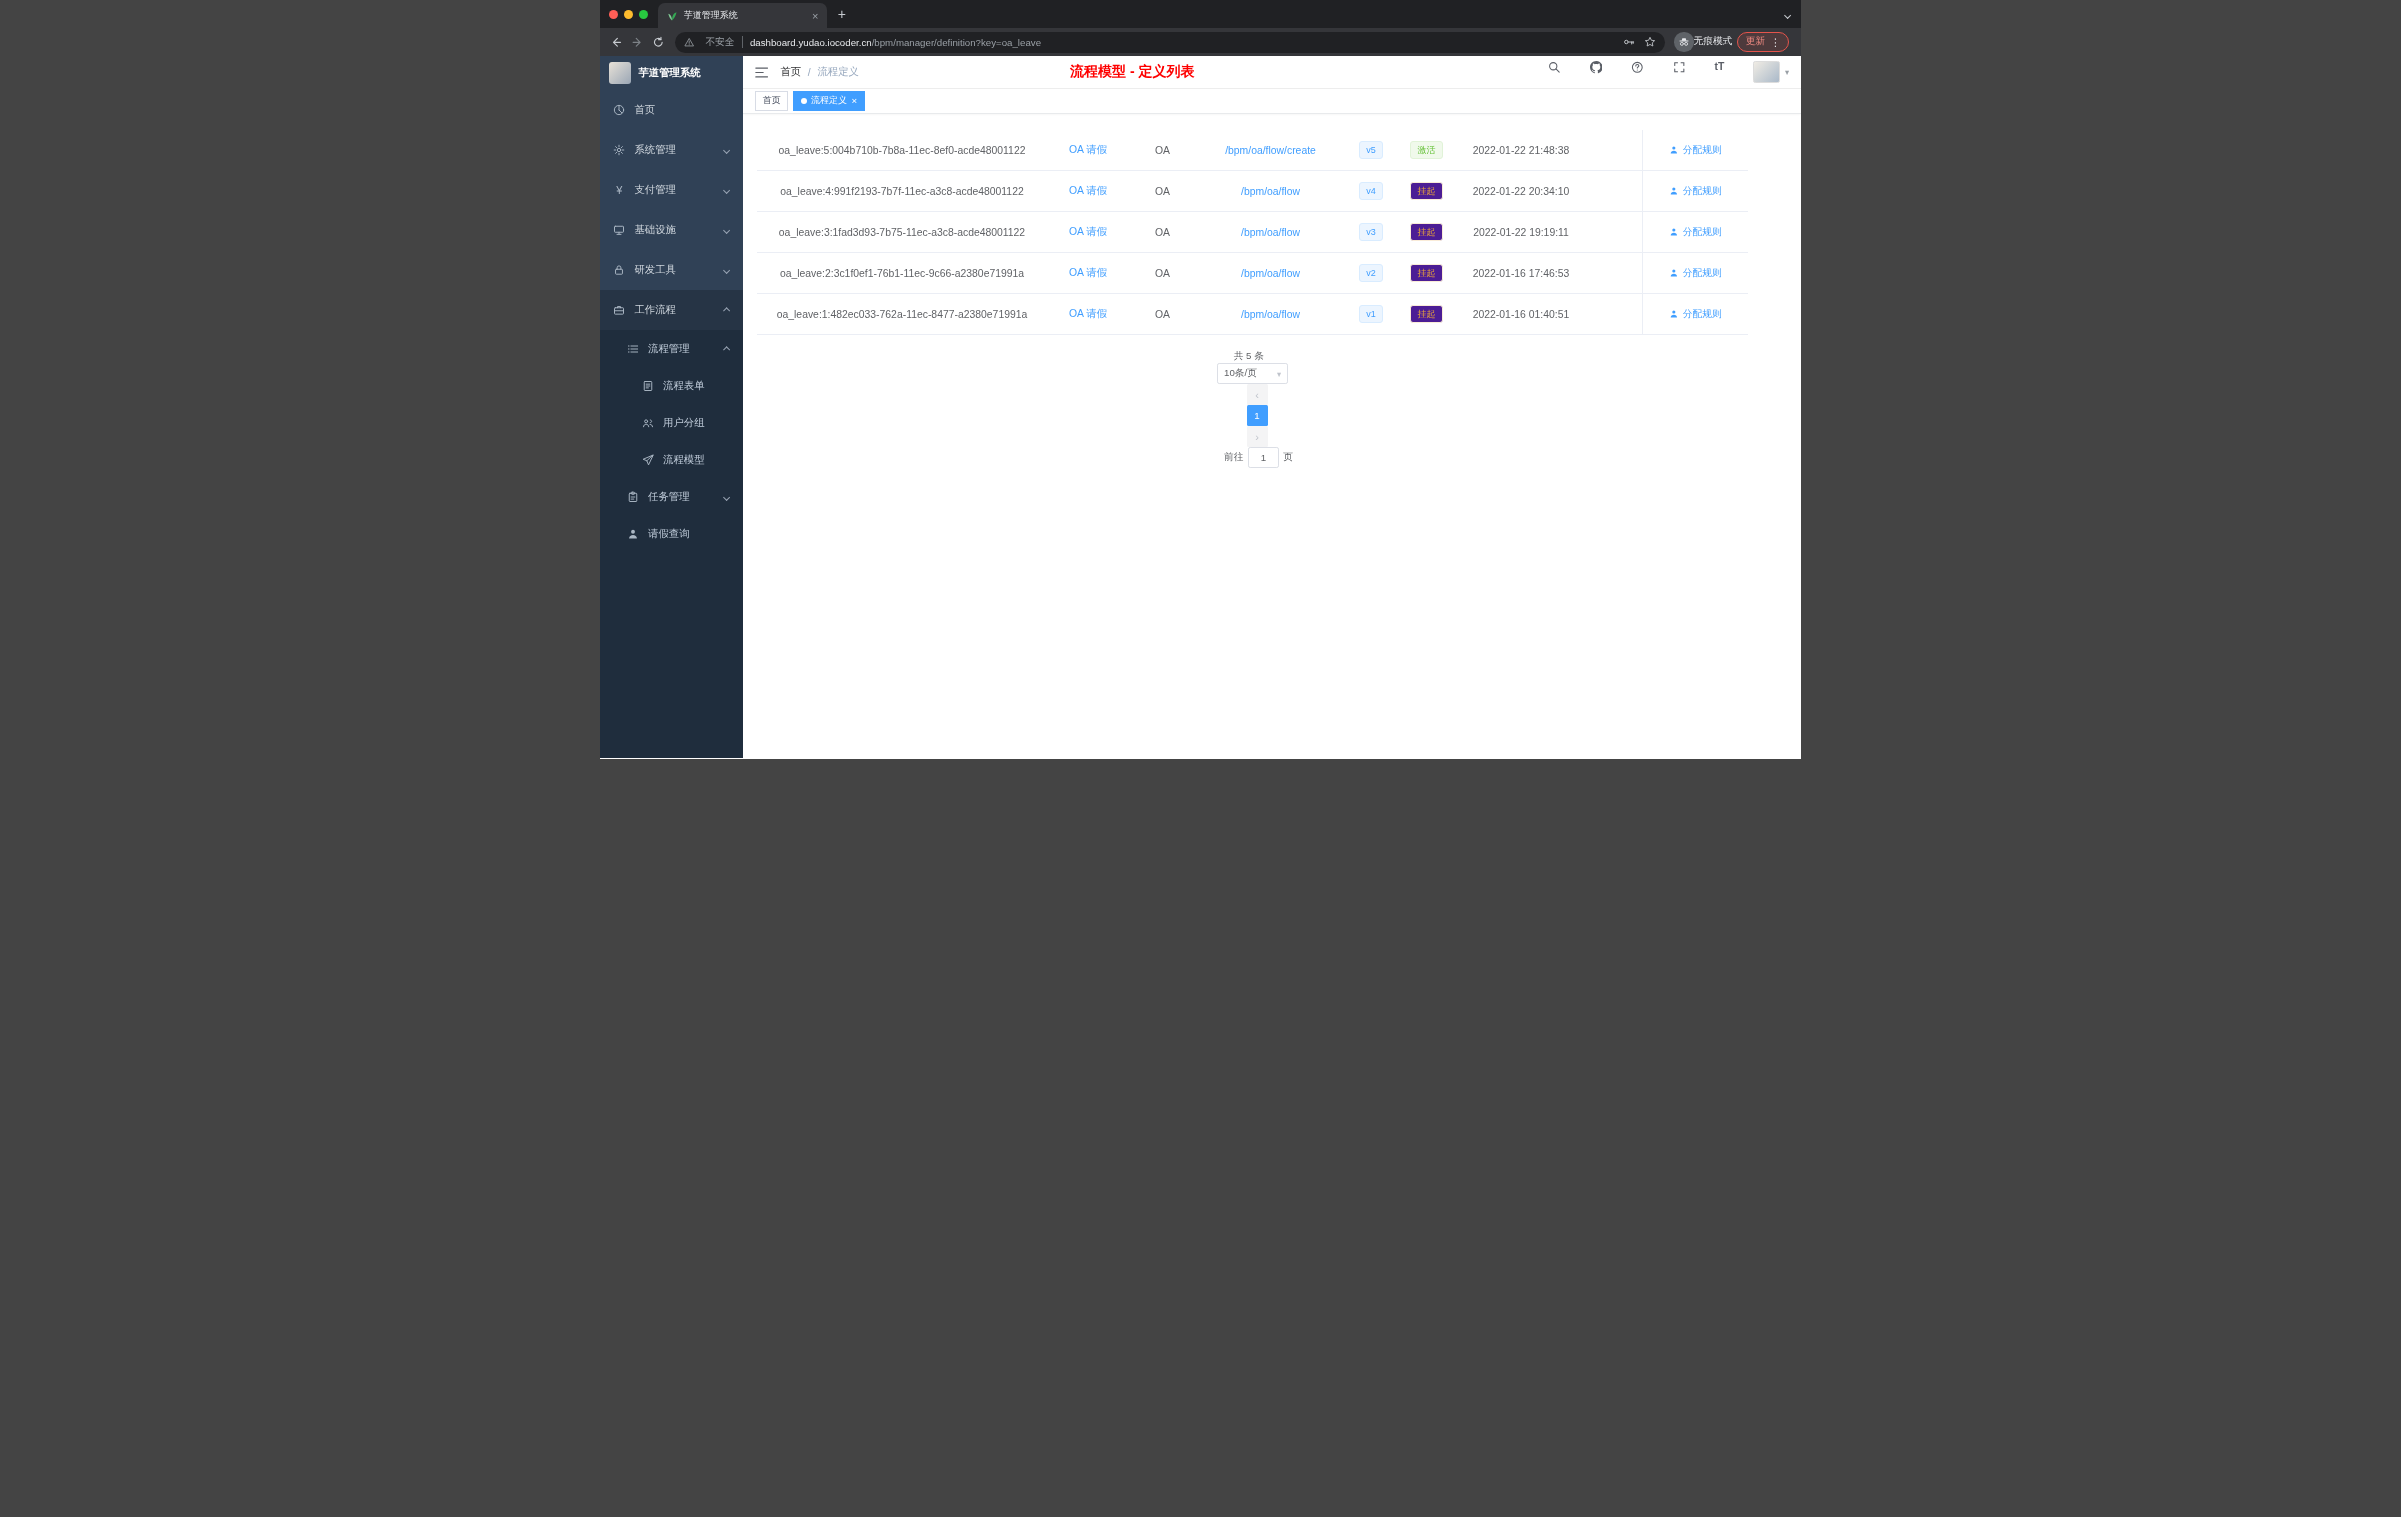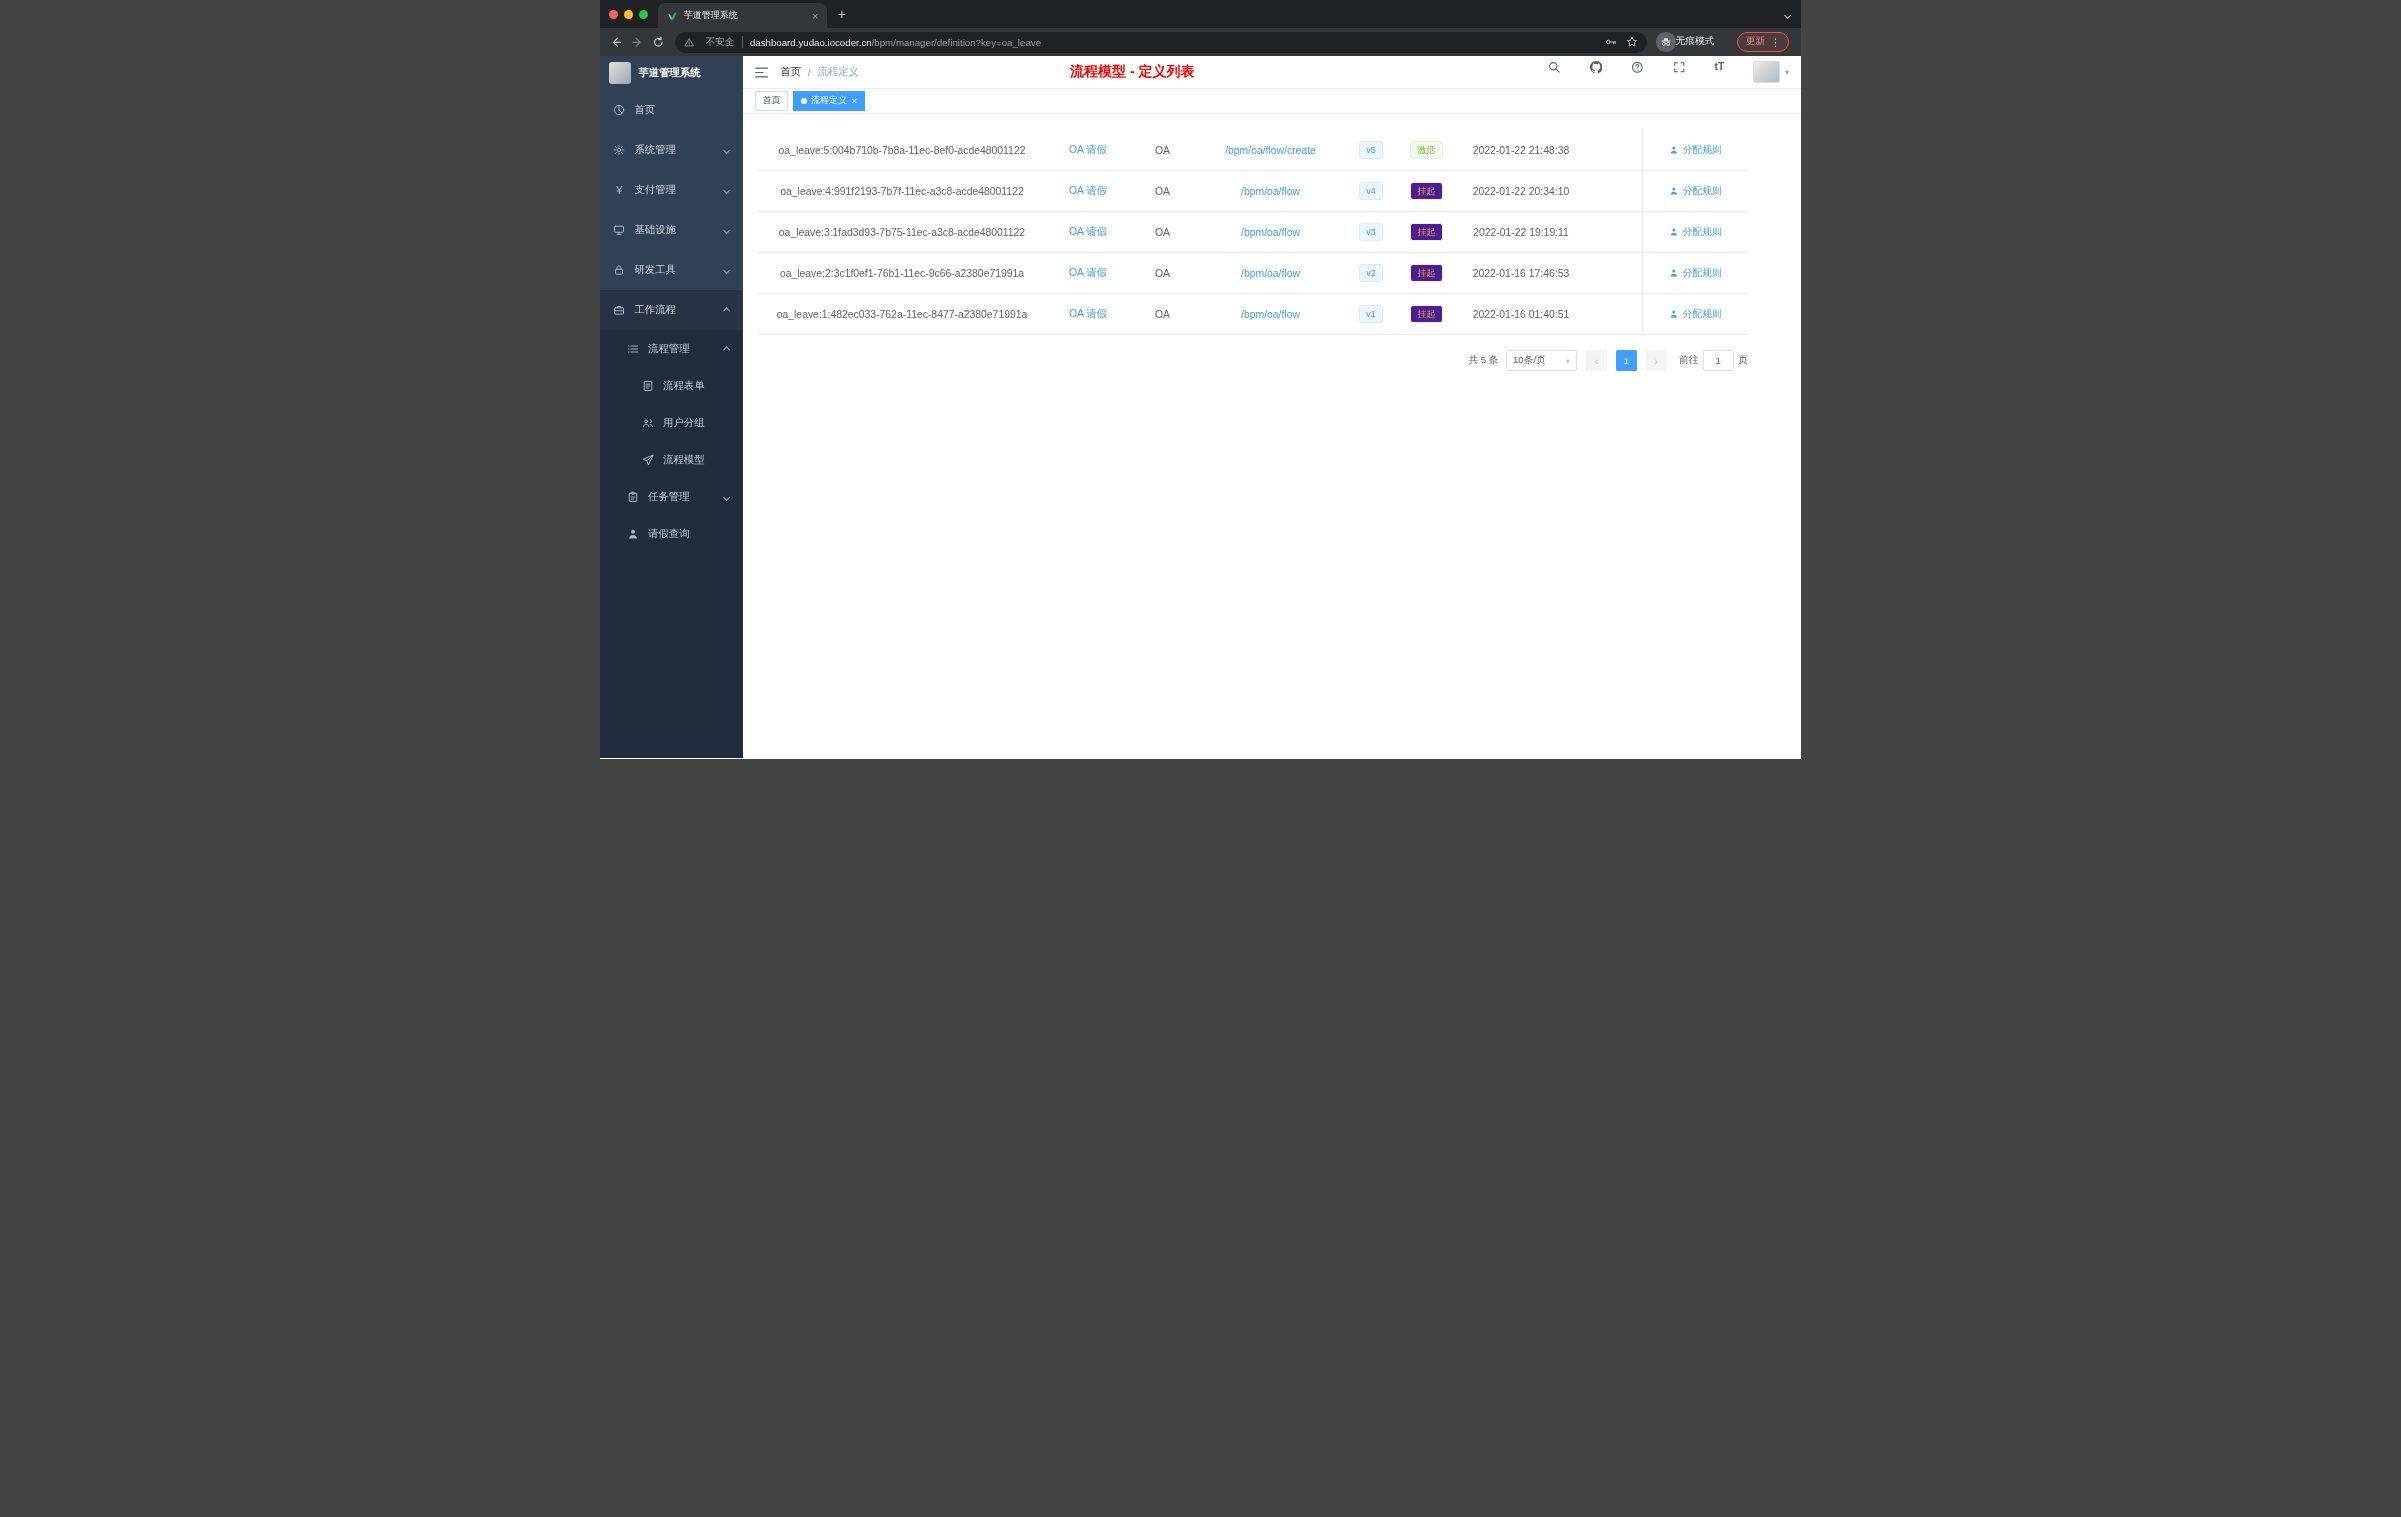--- a/index.html
+++ b/index.html
@@ -21,21 +21,21 @@
   .tabsearch .chev { border-color:#c7cbd0; }
 
   .toolbar { height:28px; background:#35363a; display:flex; align-items:center; padding:0 6px; }
   .navbtn { width:21px; height:21px; display:flex; align-items:center; justify-content:center; cursor:pointer; border-radius:50%; flex-shrink:0; }
   .omnibox { flex:1; height:21px; background:#202124; border-radius:10.4px; display:flex; align-items:center; padding:0 9px; margin:0 6px; min-width:0; cursor:text; }
   .sec-chip { display:flex; align-items:center; gap:11px; color:#9aa0a6; font-size:9.7px; flex-shrink:0; }
   .omni-div { width:0.7px; height:12px; background:#5f6368; margin:0 7.4px; flex-shrink:0; }
   .url { font-size:9.7px; white-space:nowrap; overflow:hidden; flex:1; min-width:0; }
   .url .host { color:#e8eaed; } .url .path { color:#9aa0a6; }
   .omni-ic { margin-left:9px; cursor:pointer; flex-shrink:0; display:flex; }
-  .incog { display:flex; align-items:center; margin:0 23px 0 3px; flex-shrink:0; }
+  .incog { display:flex; align-items:center; margin:0 5px 0 3px; flex-shrink:0; }
   .incog-badge { width:19.3px; height:19.3px; border-radius:50%; background:#5f6368; display:flex; align-items:center; justify-content:center; }
   .incog-label { color:#e8eaed; font-size:9.7px; white-space:nowrap; }
   .update-pill { display:flex; align-items:center; gap:5.2px; border:0.7px solid #e5544b; background:rgba(229,84,75,.14); border-radius:10.4px; height:19.3px; padding:0 7.4px; margin-right:6px; cursor:pointer; flex-shrink:0; }
   .update-pill .txt { color:#f28b82; font-size:9.7px; }
   .update-pill .dots { color:#e8eaed; font-size:10.4px; }
 
   
   .app { display:flex; height:702px; }
   .sidebar { width:143px; background:#304156; flex-shrink:0; display:flex; flex-direction:column; color:#cfd6dd; }
   .logo-row { height:34px; display:flex; align-items:center; gap:7.4px; padding:0 9px; flex-shrink:0; }
@@ -85,21 +85,21 @@
   .c-op{ width:106px; border-left:0.7px solid #ebeef5; }
   a.blue { color:#409eff; text-decoration:none; cursor:pointer; }
   .mini-tag { display:inline-block; height:18px; line-height:16.3px; padding:0 6.7px; border-radius:3px; font-size:9px; border:0.7px solid transparent; }
   .mini-blue   { background:#ecf5ff; border-color:#d9ecff; color:#409eff; }
   .mini-green  { background:#f0f9eb; border-color:#e1f3d8; color:#67c23a; }
   .mini-orange { background:#4c1d95; border-color:#faecd8; color:#e6a23c; }
   .op-link { display:inline-flex; align-items:center; gap:3.7px; color:#409eff; font-size:9.7px; cursor:pointer; }
   .op-link svg { width:9.7px; height:9.7px; }
   .op-link .fl { fill:#409eff; }
 
-  .pagination { width:991px; display:flex; align-items:center; justify-content:flex-end; margin-top:15px; font-size:9.7px; color:#606266; }
+  .pagination { width:991px; display:flex; align-items:center; justify-content:flex-end; margin-top:15px; font-size:9.7px; color:#606266;flex-direction:column; }
   .pg-total { margin-right:7.4px; }
   .pg-select { width:71px; height:21px; border:0.7px solid #dcdfe6; border-radius:2.2px; display:flex; align-items:center; justify-content:space-between; padding:0 6px; color:#606266; cursor:pointer; background:#fff; }
   .pg-select .sel-caret { color:#c0c4cc; font-size:8.2px; }
   .pg-btn { min-width:21px; height:21px; margin-left:9px; border-radius:1.5px; background:#f4f4f5; color:#c0c4cc; display:flex; align-items:center; justify-content:center; font-size:11px; cursor:pointer; }
   .pg-btn.page-active { background:#409eff; color:#fff; font-size:9.7px; }
   .pg-goto { margin-left:12px; display:flex; align-items:center; gap:4.5px; }
   .pg-input { width:31px; height:21px; border:0.7px solid #dcdfe6; border-radius:2.2px; text-align:center; font-size:9.7px; color:#606266; font-family:"Liberation Sans",sans-serif; }
 </style>
 </head>
 <body>

